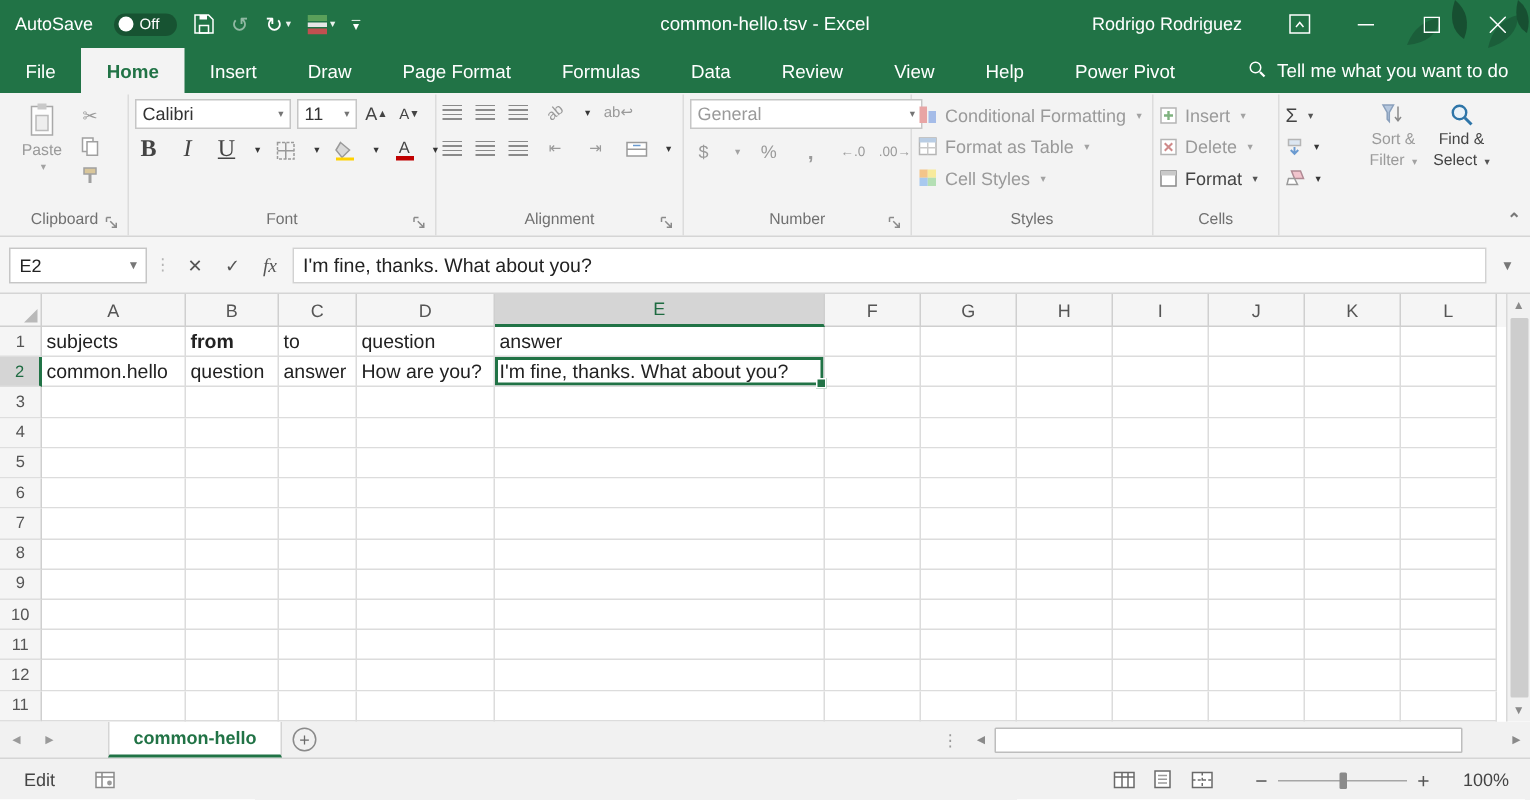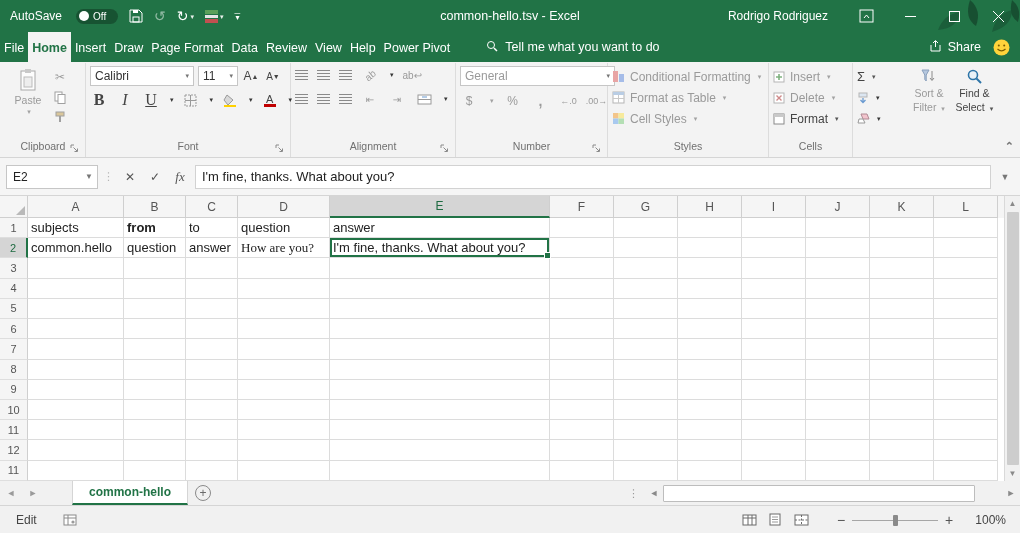--- a/index.html
+++ b/index.html
@@ -19,21 +19,21 @@
 .caret{font-size:7px;margin-left:2px;opacity:.9}
 .title-center{position:absolute;left:0;right:0;top:0;height:32px;display:flex;align-items:center;justify-content:center;font-size:12.5px;pointer-events:none;z-index:1}
 .tb-right{margin-left:auto;display:flex;align-items:center;height:100%;z-index:2}
 .user-name{font-size:12px;margin-right:16px}
 .win-btn{width:44px;height:32px;display:flex;align-items:center;justify-content:center;font-size:13px}
 .leaves{position:absolute;right:0;top:0;z-index:0;pointer-events:none}
 
 
 .tabstrip{height:30px;flex:0 0 30px;background:#217346;display:flex;align-items:stretch;color:#fff}
 .rtabs{display:flex;align-items:stretch}
-.rtab{padding:8px 4px 7px;font-size:12.5px;display:flex;align-items:center;cursor:default;white-space:nowrap}
+.rtab{padding:8px 17px 7px;font-size:12.5px;display:flex;align-items:center;cursor:default;white-space:nowrap}
 .rtab.active{background:#f3f3f3;color:#217346;font-weight:bold}
 .tellme{margin-left:22px;display:flex;align-items:center;gap:7px;font-size:12.5px;padding:0 10px;white-space:nowrap}
 .share{margin-left:auto;display:flex;align-items:center;gap:6px;font-size:12.5px;padding:0 12px;white-space:nowrap}
 .smiley{display:flex;align-items:center;padding-right:10px}
 
 
 .ribbon{height:96px;flex:0 0 96px;background:#f3f3f3;display:flex;padding:1px 0 0 1px;position:relative;border-bottom:1px solid #d5d5d5}
 .rgroup{display:flex;flex-direction:column;border-right:1px solid #dcdcdc;padding:3px 4px 0;position:relative}
 .rg-body{flex:1;display:flex}
 .rg-label{height:17px;font-size:10.5px;color:#707070;text-align:center;padding-bottom:3px;position:relative}
@@ -170,20 +170,21 @@
     </div>
   </div>
 
   <div class="tabstrip">
     <div class="rtabs">
         <div class="rtab">File</div>
         <div class="rtab active">Home</div>
         <div class="rtab">Insert</div>
         <div class="rtab">Draw</div>
         <div class="rtab">Page Format</div>
+        <div class="rtab">Formulas</div>
         <div class="rtab">Data</div>
         <div class="rtab">Review</div>
         <div class="rtab">View</div>
         <div class="rtab">Help</div>
         <div class="rtab">Power Pivot</div>
       </div>
     <div class="tellme">
       <span>
         <svg width="12" height="12" viewBox="0 0 12 12">
             <circle cx="5" cy="5" r="3.5" fill="none" stroke="#fff"></circle>
@@ -519,21 +520,21 @@
           <div class="cell" style="width: 64px;"></div>
           <div class="cell" style="width: 64px;"></div>
           <div class="cell" style="width: 64px;"></div>
           <div class="cell" style="width: 64px;"></div>
         </div>
         <div class="grow">
           <div class="rowhdr sel">2</div>
           <div class="cell" style="width: 96px;">common.hello</div>
           <div class="cell" style="width: 62px;">question</div>
           <div class="cell" style="width: 52px;">answer</div>
-          <div class="cell" style="width: 92px; font-family: Liberation Serif, serif;">How are you?</div>
+          <div class="cell" style="width: 92px;">How are you?</div>
           <div class="cell active" style="width: 220px;">I'm fine, thanks. What about you?</div>
           <div class="cell" style="width: 64px;"></div>
           <div class="cell" style="width: 64px;"></div>
           <div class="cell" style="width: 64px;"></div>
           <div class="cell" style="width: 64px;"></div>
           <div class="cell" style="width: 64px;"></div>
           <div class="cell" style="width: 64px;"></div>
           <div class="cell" style="width: 64px;"></div>
         </div>
         <div class="grow">

